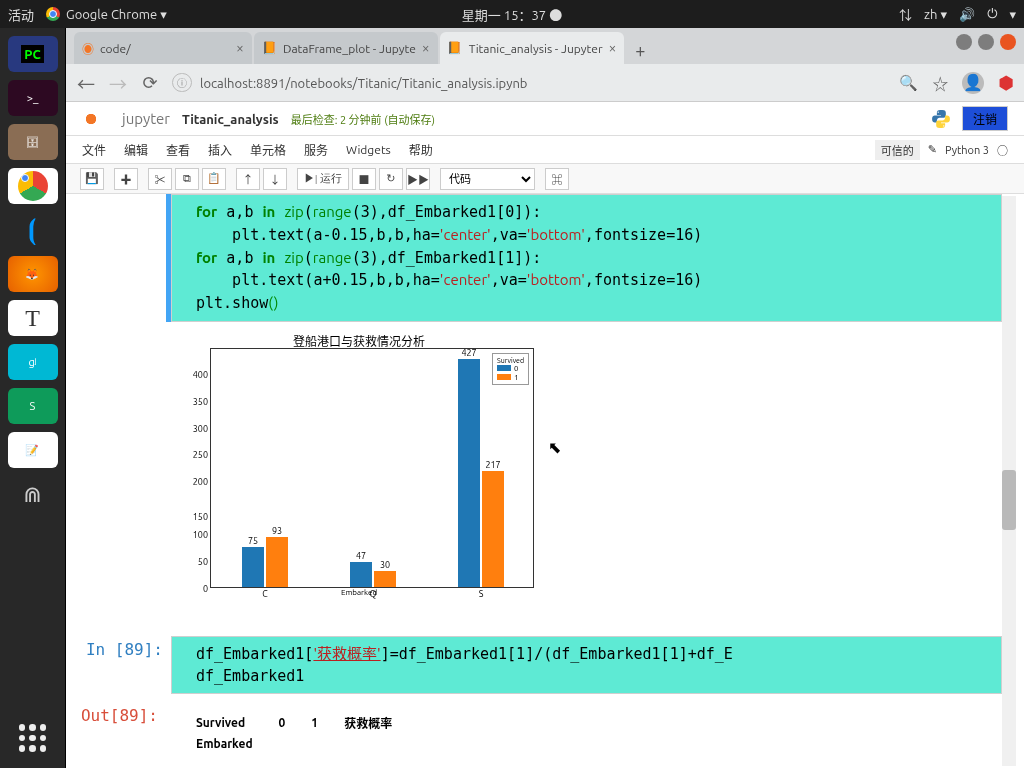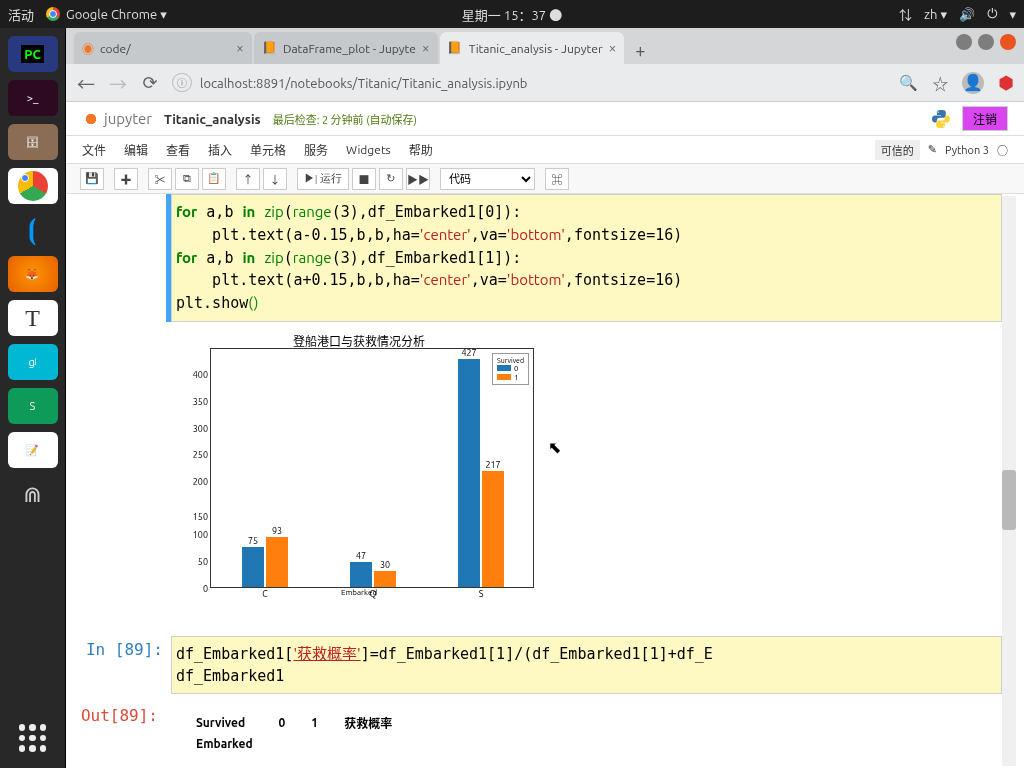--- a/index.html
+++ b/index.html
@@ -32,44 +32,44 @@
 
 .addrbar{height:38px;background:#e9ebec;display:flex;align-items:center;padding:0 10px;gap:12px;border-bottom:1px solid #ccc;}
 .navbtn{color:#666;font-size:18px;width:20px;text-align:center;}
 .urlbox{flex:1;display:flex;align-items:center;gap:8px;font-size:13px;color:#555;}
 .urlbox .proto{color:#888;border:1px solid #bbb;border-radius:10px;font-size:10px;padding:1px 4px;}
 .addr-right{display:flex;gap:14px;align-items:center;color:#666;}
 .avatar{width:22px;height:22px;border-radius:50%;background:#bbb;display:flex;align-items:center;justify-content:center;}
 
 .jup{flex:1;background:#fff;overflow:hidden;position:relative;}
 .jhdr{height:34px;display:flex;align-items:center;padding:0 16px;border-bottom:1px solid #ddd;gap:12px;font-size:13px;}
-.jlogo{color:#888;font-size:15px;display:flex;align-items:center;gap:4px;}
+.jlogo{color:#888;font-size:15px;display:flex;align-items:center;gap:22px;}
 .jlogo .j{width:18px;height:18px;background:radial-gradient(circle,#f37626 40%,transparent 41%);border-radius:50%;}
 .jtitle{color:#333;font-weight:600;}
 .jcheck{color:#4d7c0f;font-size:11px;}
 .jhdr-right{margin-left:auto;display:flex;gap:10px;align-items:center;}
 .pyico{width:22px;height:22px;}
-.logout{border:1px solid #ccc;padding:3px 10px;font-size:12px;background:#d946ef;}
+.logout{border:1px solid #ccc;padding:3px 10px;font-size:12px;background:#1d4ed8;}
 
 .jmenu{height:28px;display:flex;align-items:center;padding:0 16px;gap:18px;font-size:12px;color:#333;border-bottom:1px solid #ddd;}
 .jmenu-right{margin-left:auto;display:flex;gap:8px;align-items:center;font-size:11px;}
 .trusted{background:#eee;padding:2px 6px;}
 
 .jtool{height:30px;display:flex;align-items:center;padding:0 14px;gap:3px;border-bottom:1px solid #ddd;background:#f8f8f8;}
 .tbtn{border:1px solid #ccc;background:#fff;min-width:24px;height:22px;display:flex;align-items:center;justify-content:center;font-size:11px;color:#444;}
 .tsep{width:4px;}
 .tsel{border:1px solid #ccc;height:22px;font-size:11px;padding:0 4px;min-width:95px;background:#fff;}
 
 .nbarea{position:absolute;top:92px;left:0;right:0;bottom:0;overflow-y:auto;overflow-x:hidden;padding:0 0 0 0;}
 .cell{margin-left:100px;margin-right:22px;position:relative;}
 .cell.code{border-left:5px solid transparent;}
 .cell.running{border-left-color:#42a5f5;}
 .prompt{position:absolute;left:-88px;top:4px;width:80px;text-align:right;font-family:monospace;font-size:16px;color:#307fc1;}
 .prompt.out{color:#d84e3a;}
-.codebox{background:#fef9c3;border:1px solid #cfcfcf;padding:6px 4px;font-family:"DejaVu Sans Mono",monospace;font-size:15px;white-space:pre;overflow-x:auto;color:#000;line-height:1.45;}
+.codebox{background:#5eead4;border:1px solid #cfcfcf;padding:6px 24px;font-family:"DejaVu Sans Mono",monospace;font-size:15px;white-space:pre;overflow-x:auto;color:#000;line-height:1.45;}
 .codebox::-webkit-scrollbar{height:14px;}
 .codebox::-webkit-scrollbar-thumb{background:#b0b0b0;}
 .codebox::-webkit-scrollbar-track{background:#eee;}
 .kw{color:#008000;font-weight:700;}
 .bi{color:#008000;}
 .str{color:#ba2121;}
 .red{color:#ba2121;text-decoration:underline;}
 
 .chartwrap{padding:8px 0 8px 8px;}
 .chart{position:relative;width:370px;height:290px;background:#fff;}

